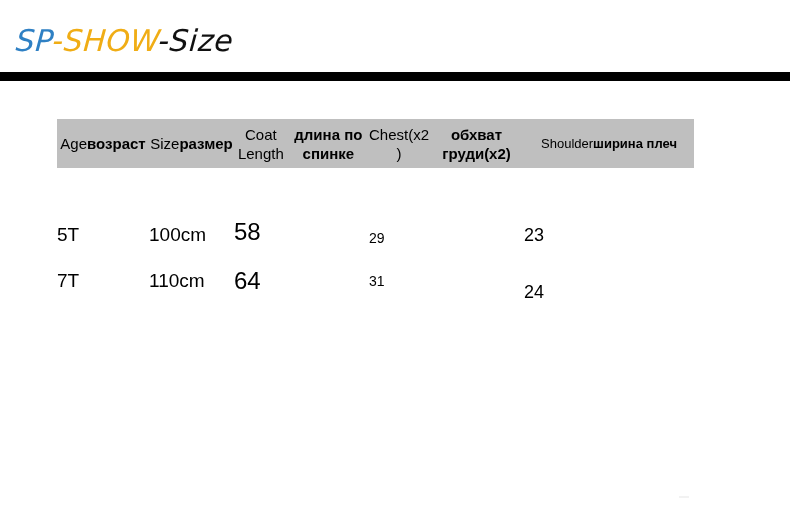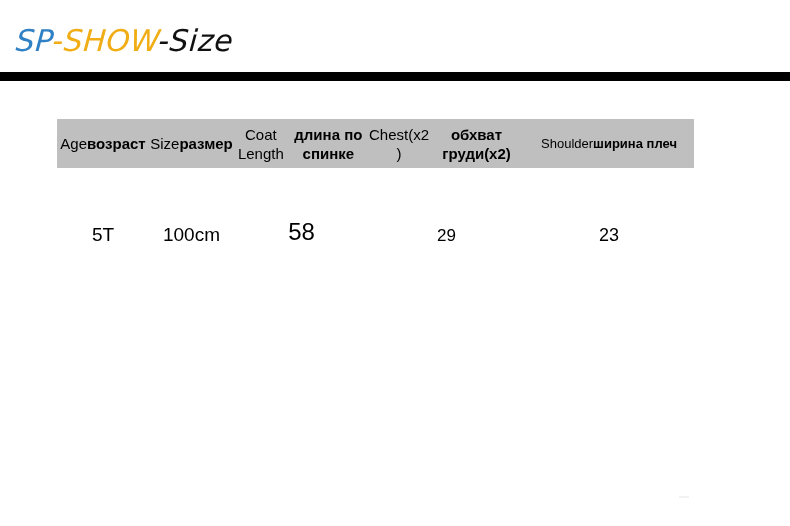--- a/index.html
+++ b/index.html
@@ -87,32 +87,32 @@
     font-weight: 400;
   }
   thead .hdr-ru {
     font-size: 15px;
     font-weight: 700;
   }
   thead th.small .hdr-en { font-size: 13px; text-align: right; }
   thead th.small .hdr-ru { font-size: 13px; text-align: right; }
 
   tbody td {
-    text-align: center;
+    text-align: left;
     color: #000000;
     font-size: 19px;
     font-weight: 400;
     padding: 0;
     height: 40px;
     vertical-align: middle;
     margin-top: 9px;
   }
   tbody tr.first-row td { height: 56px; vertical-align: bottom; padding-bottom: 4px; }
   tbody td.col-coat     { font-size: 24px; }
-  tbody td.col-chest    { font-size: 17px; }
+  tbody td.col-chest    { font-size: 14px; }
   tbody td.col-shoulder { font-size: 18px; padding-top: 22px; }
 
   
   .artifact-mark {
     position: absolute;
     left: 679px;
     top: 496px;
     width: 10px;
     height: 2px;
     background: #f2f2f2;
@@ -173,17 +173,24 @@
       </tr>
     </thead>
     <tbody>
       <tr class="first-row">
         <td class="col-age">5T</td>
         <td class="col-size">100cm</td>
         <td class="col-coat">58</td>
         <td class="col-chest">29</td>
         <td class="col-shoulder">23</td>
       </tr>
+      <tr>
+        <td class="col-age">7T</td>
+        <td class="col-size">110cm</td>
+        <td class="col-coat">64</td>
+        <td class="col-chest">31</td>
+        <td class="col-shoulder">24</td>
+      </tr>
     </tbody>
   </table>
 </div>
 
 <div class="artifact-mark"></div>
 
 </body></html>

